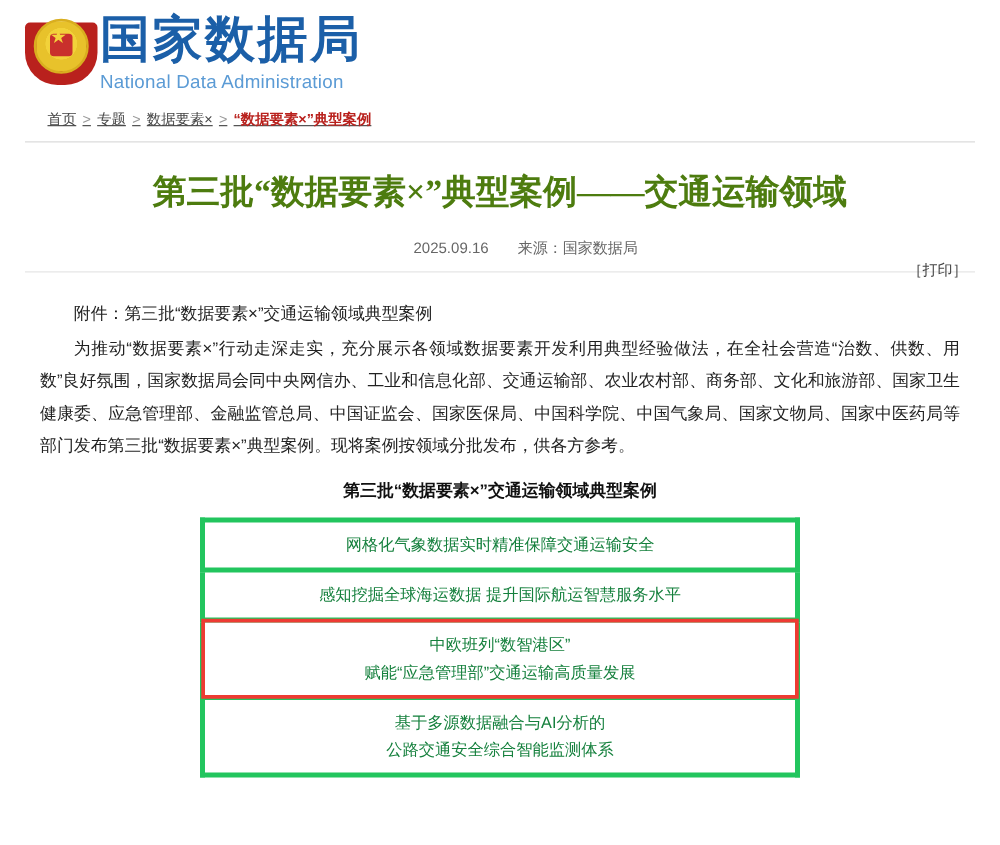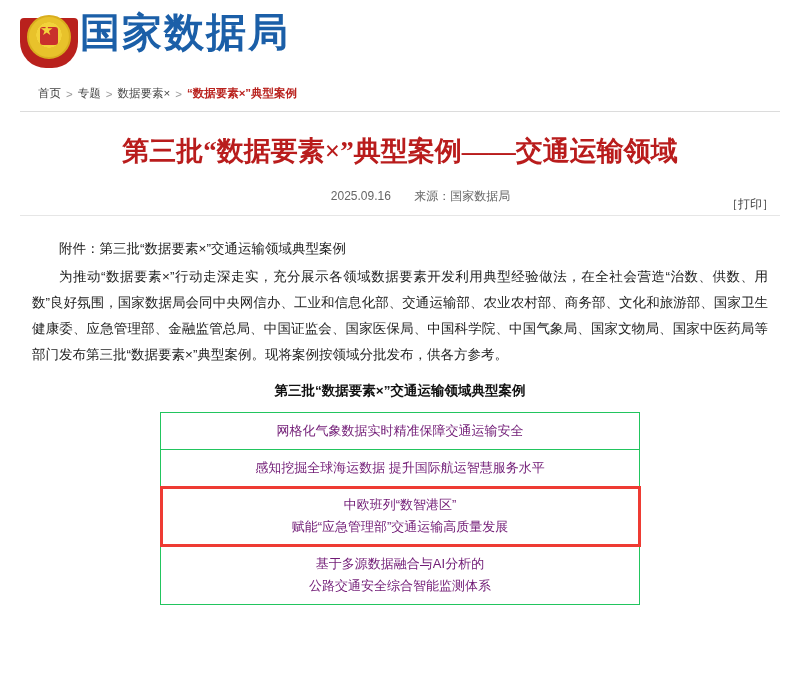--- a/index.html
+++ b/index.html
@@ -91,20 +91,21 @@
   }
 
   
   .breadcrumb {
     margin: 12px 0 0 38px;
     font-size: 11.5px;
     color: #555;
     display: flex;
     align-items: center;
     gap: 5px;
+    text-decoration: underline;
   }
   .breadcrumb .sep {
     color: #999;
   }
   .breadcrumb .crumb {
     color: #444;
     text-decoration: none;
   }
   .breadcrumb .crumb.current {
     color: #b9211d;
@@ -119,41 +120,41 @@
   }
   .rule.thin {
     border-top: 1px solid #e6e6e6;
   }
 
   
   .article-title {
     text-align: center;
     font-size: 27px;
     line-height: 38px;
-    color: #b91c1c;
+    color: #4d7c0f;
     font-weight: bold;
     margin: 20px 40px 0 40px;
     font-family: "Liberation Serif", "DejaVu Serif", serif;
   }
   .meta-row {
     margin-top: 18px;
     position: relative;
     text-align: center;
     font-size: 12px;
     color: #666;
     padding-left: 41px;
   }
   .meta-row .meta-item {
     display: inline-block;
     margin: 0 10px;
   }
   .print-link {
     position: absolute;
     right: 26px;
-    top: 8px;
+    top: 18px;
     font-size: 12px;
     color: #444;
   }
 
   
   .content {
     margin: 20px 32px 0 32px;
     font-size: 13.5px;
     line-height: 26px;
     color: #222;
@@ -174,45 +175,46 @@
     margin: 10px 0 8px 0;
     color: #111;
   }
   .case-table {
     width: 480px;
     margin: 0 auto;
     border-collapse: collapse;
     table-layout: fixed;
   }
   .case-table td {
-    border: 1px solid #22c55e;
+    border: 4px solid #22c55e;
     text-align: center;
     font-size: 13px;
     line-height: 22px;
     padding: 7px 8px;
-    color: #701a75;
+    color: #15803d;
   }
   .case-table tr.highlight td {
     outline: 3px solid #ee3b33;
     outline-offset: -2px;
   }
 </style>
 </head>
 <body>
 
 <div class="page">
 
   <div class="site-header">
     <div class="emblem">
       <div class="ribbon"></div>
       <div class="gear"></div>
       <div class="star">★</div>
     </div>
     <div class="brand">
       <div class="brand-cn">国家数据局</div>
+      <div class="brand-en">National Data Administration</div>
     </div>
   </div>
 
   <div class="breadcrumb">
     <a class="crumb" href="#">首页</a>
     <span class="sep">&gt;</span>
     <a class="crumb" href="#">专题</a>
     <span class="sep">&gt;</span>
     <a class="crumb" href="#">数据要素×</a>
     <span class="sep">&gt;</span>

